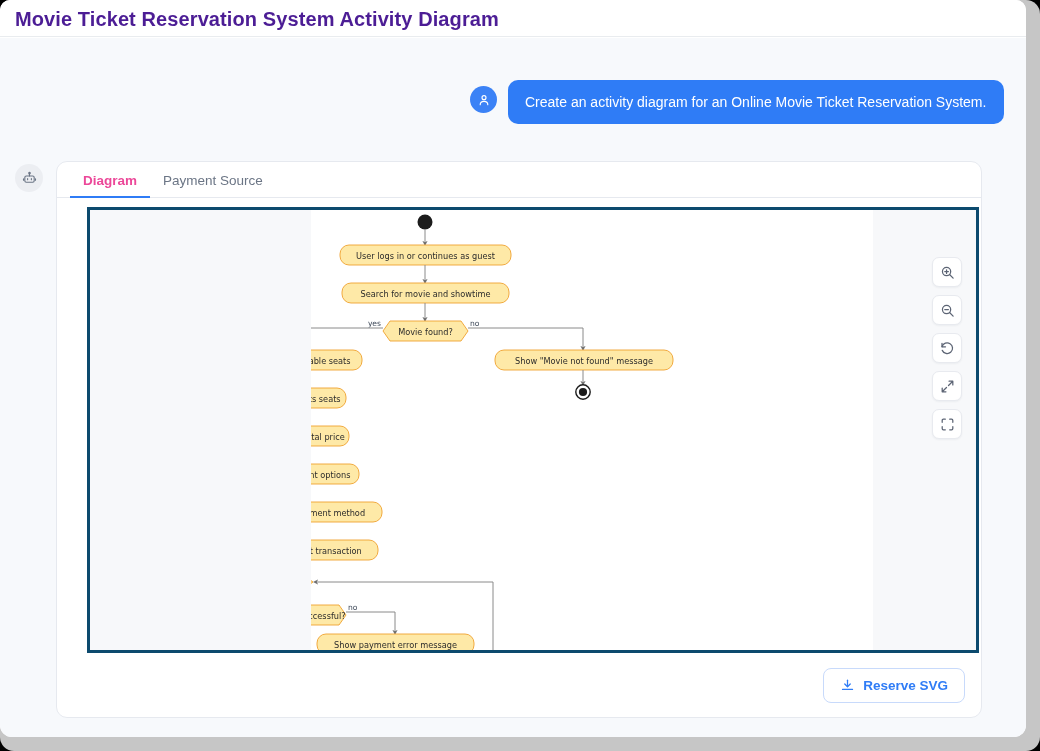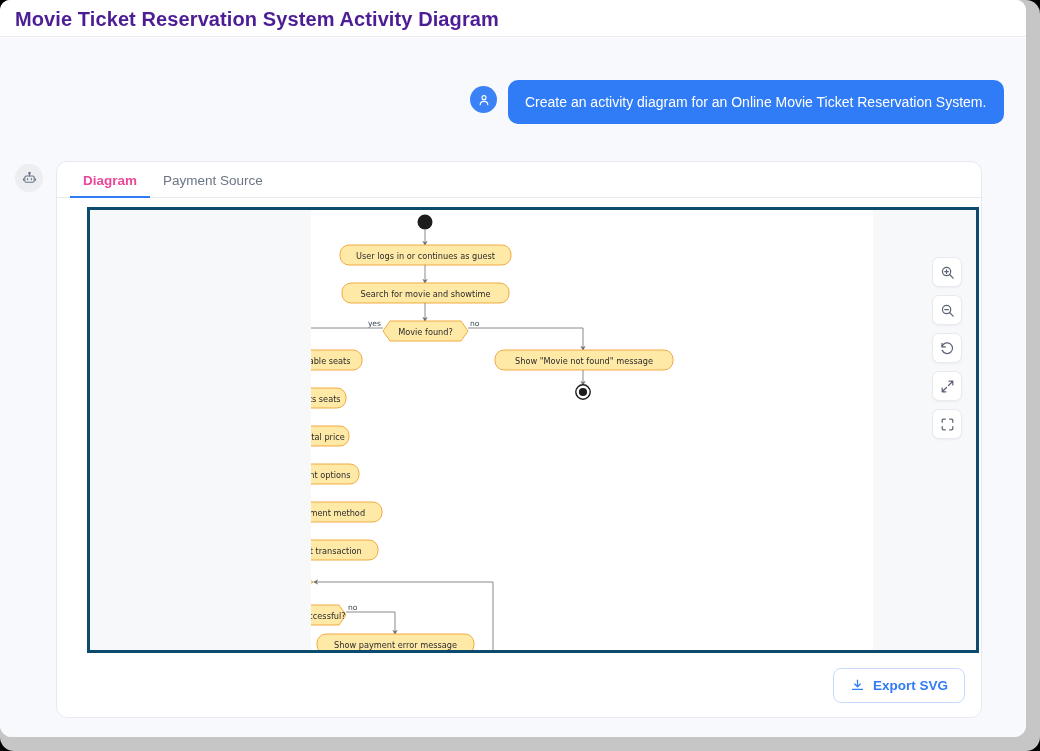--- a/index.html
+++ b/index.html
@@ -386,21 +386,21 @@
         </div>
 
         <div id="card-actions">
 
           <button class="action-btn">
             <svg width="15" height="15" viewBox="0 0 24 24" fill="none" stroke="#2f7cf6" stroke-width="2" stroke-linecap="round" stroke-linejoin="round">
               <path d="M12 3.5v10"></path>
               <path d="M7.6 9.6 L12 14 L16.4 9.6"></path>
               <path d="M4 18.2h16"></path>
             </svg>
-            <span>Export SVG</span>
+            <span>Reserve SVG</span>
           </button>
 
 
         </div>
 
       </div>
     </div>
   </div>
 </div>
 

